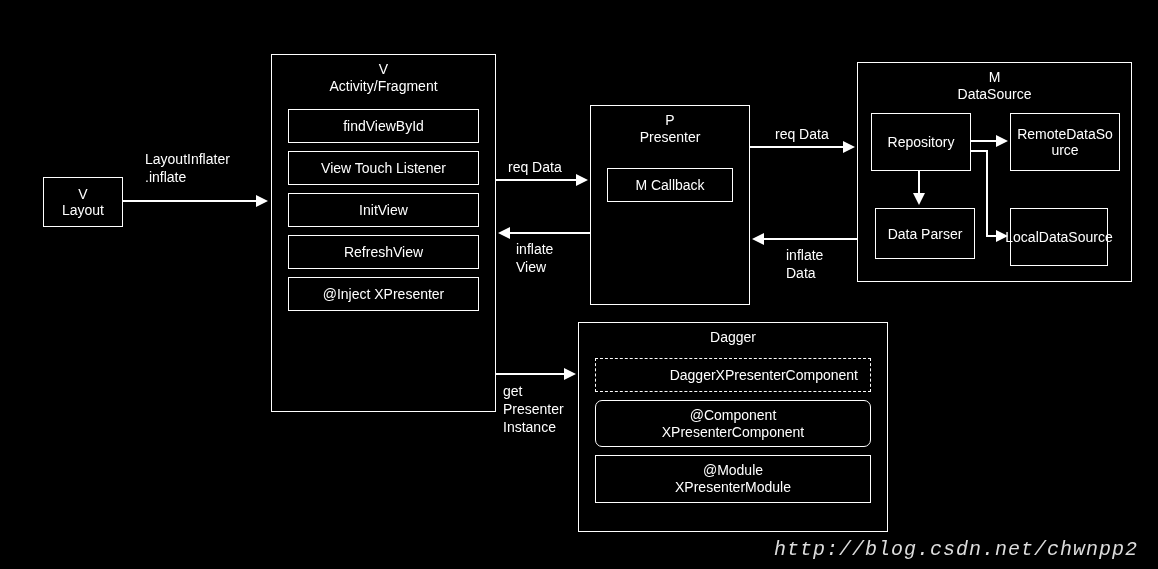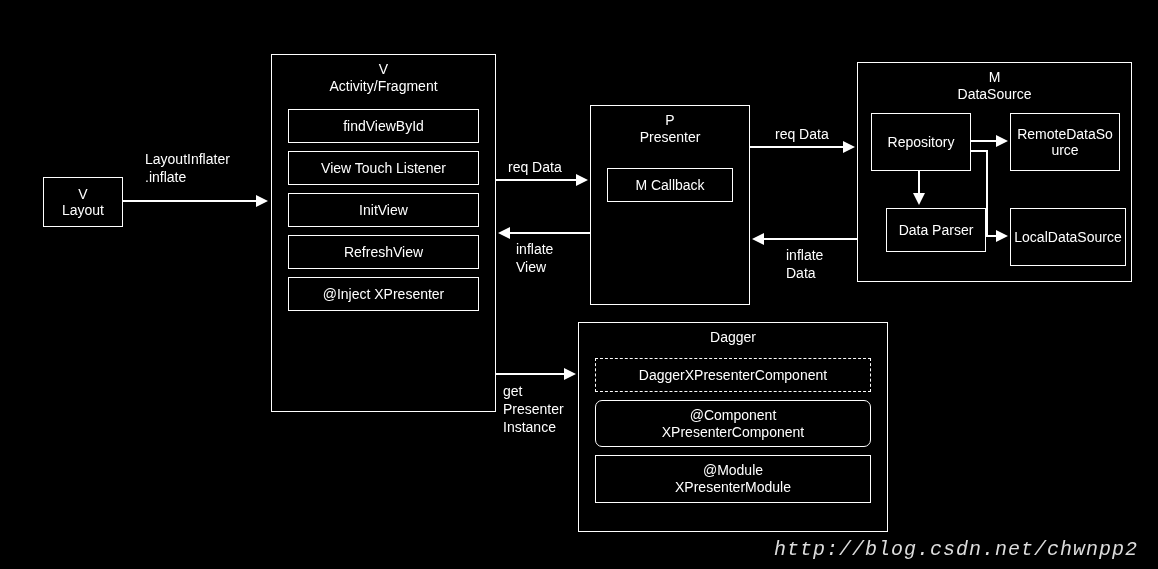--- a/index.html
+++ b/index.html
@@ -30,21 +30,21 @@
       text-align: center;
       margin-top: 6px;
       line-height: 1.2;
     }
     .item {
       border: 1.5px solid #fff;
       text-align: center;
       padding: 8px 12px;
       margin: 8px;
     }
-    .dashed { border-style: dashed; }
+    .dashed { border-style: dashed; text-align: right; }
     .label {
       position: absolute;
       line-height: 1.3;
       font-size: 14px;
     }
     .arrow-line {
       position: absolute;
       background: #fff;
     }
     .arrow-head {
@@ -100,29 +100,29 @@
 <div class="container" style="left:857px; top:62px; width:275px; height:220px;">
   <div class="container-title">
     <div>M</div>
     <div>DataSource</div>
   </div>
 
   <div class="box" style="left:13px; top:50px; width:100px; height:58px;">
     <span style="word-break: break-word;">Repository</span>
   </div>
 
-  <div class="box" style="left:28px; top:145px; width:100px; height:44px;">
+  <div class="box" style="left:17px; top:145px; width:100px; height:51px;">
     <span>Data Parser</span>
   </div>
 
   <div class="box" style="left:152px; top:50px; width:110px; height:58px;">
     <span style="word-break: break-word;">RemoteDataSource</span>
   </div>
 
-  <div class="box" style="left:152px; top:145px; width:116px; height:58px;">
+  <div class="box" style="left:152px; top:145px; width:98px; height:58px;">
     <span>LocalDataSource</span>
   </div>
 </div>
 
 <div class="container" style="left:578px; top:322px; width:310px; height:210px;">
   <div class="container-title">Dagger</div>
   <div style="padding:4px 8px;">
     <div class="item dashed">DaggerXPresenterComponent</div>
     <div class="item" style="line-height:1.2; padding:6px;border-radius:7px;">
       <div>@Component</div>

